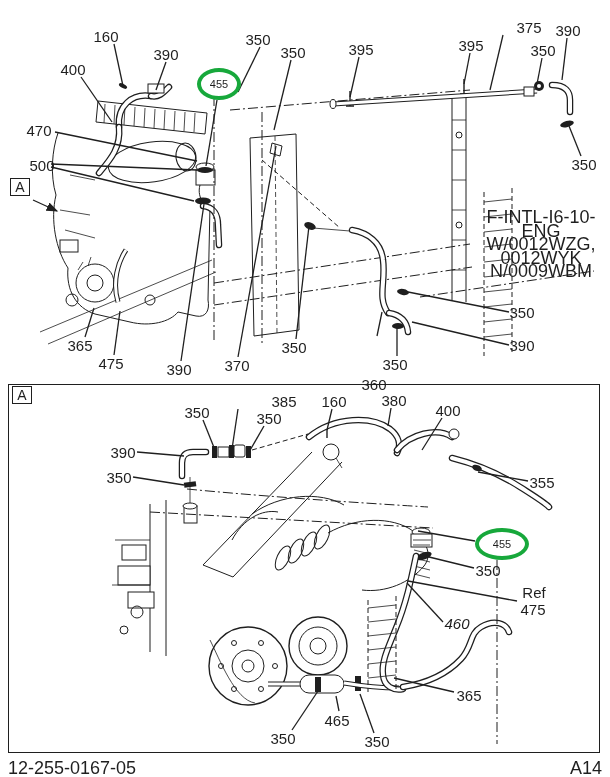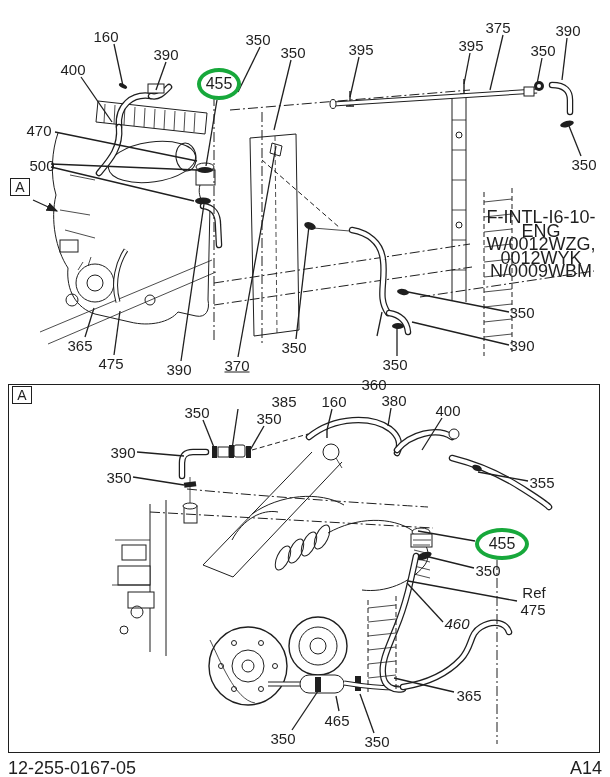--- a/index.html
+++ b/index.html
@@ -24,21 +24,21 @@
   .dark{fill:var(--ink);stroke:none;}
   .wht{fill:#fff;stroke:var(--ink);stroke-width:1;}
   .leader{stroke:var(--ink);stroke-width:1.3;fill:none;}
   .callout{
     position:absolute;transform:translate(-50%,-50%);
     font-size:15px;line-height:15px;white-space:nowrap;color:var(--ink);
   }
   .oval{
     position:absolute;box-sizing:border-box;border:4px solid var(--green);
     border-radius:50%;display:flex;align-items:center;justify-content:center;
-    font-size:16px;color:var(--ink);background:transparent;
+    font-size:11px;color:var(--ink);background:transparent;
   }
   .view-tag{
     position:absolute;width:20px;height:18px;border:1.6px solid var(--ink);
     display:flex;align-items:center;justify-content:center;
     font-size:14px;background:#fff;box-sizing:border-box;
   }
   #note-block{
     position:absolute;left:479px;top:211px;width:124px;
     font-size:18px;line-height:13.5px;text-align:center;
   }
@@ -292,30 +292,30 @@
   <div id="callouts">
       <div class="callout" style="left: 106px; top: 36px;">160</div>
       <div class="callout" style="left: 166px; top: 54px;">390</div>
       <div class="callout" style="left: 73px; top: 69px;">400</div>
       <div class="callout" style="left: 39px; top: 130px;">470</div>
       <div class="callout" style="left: 34px; top: 165px; margin-left: 8px;">500</div>
       <div class="callout" style="left: 258px; top: 39px;">350</div>
       <div class="callout" style="left: 293px; top: 52px;">350</div>
       <div class="callout" style="left: 361px; top: 49px;">395</div>
       <div class="callout" style="left: 471px; top: 45px;">395</div>
-      <div class="callout" style="left: 498px; top: 27px;">375</div>
+      <div class="callout" style="left: 529px; top: 27px;">375</div>
       <div class="callout" style="left: 568px; top: 30px;">390</div>
       <div class="callout" style="left: 543px; top: 50px;">350</div>
       <div class="callout" style="left: 584px; top: 164px;">350</div>
       <div class="callout" style="left: 522px; top: 312px;">350</div>
       <div class="callout" style="left: 522px; top: 345px;">390</div>
       <div class="callout" style="left: 80px; top: 345px;">365</div>
       <div class="callout" style="left: 111px; top: 363px;">475</div>
       <div class="callout" style="left: 179px; top: 369px;">390</div>
-      <div class="callout" style="left: 237px; top: 365px; text-decoration: underline;">370</div>
+      <div class="callout" style="left: 237px; top: 365px;">370</div>
       <div class="callout" style="left: 294px; top: 347px;">350</div>
       <div class="callout" style="left: 374px; top: 344px; margin-top: 40px;">360</div>
       <div class="callout" style="left: 395px; top: 364px;">350</div>
       <div class="oval" style="left: 197px; top: 68px; width: 44px; height: 32px;">455</div>
       <div class="callout" style="left: 197px; top: 412px;">350</div>
       <div class="callout" style="left: 240px; top: 401px; margin-left: 44px;">385</div>
       <div class="callout" style="left: 269px; top: 418px;">350</div>
       <div class="callout" style="left: 123px; top: 452px;">390</div>
       <div class="callout" style="left: 119px; top: 477px;">350</div>
       <div class="callout" style="left: 334px; top: 401px;">160</div>

